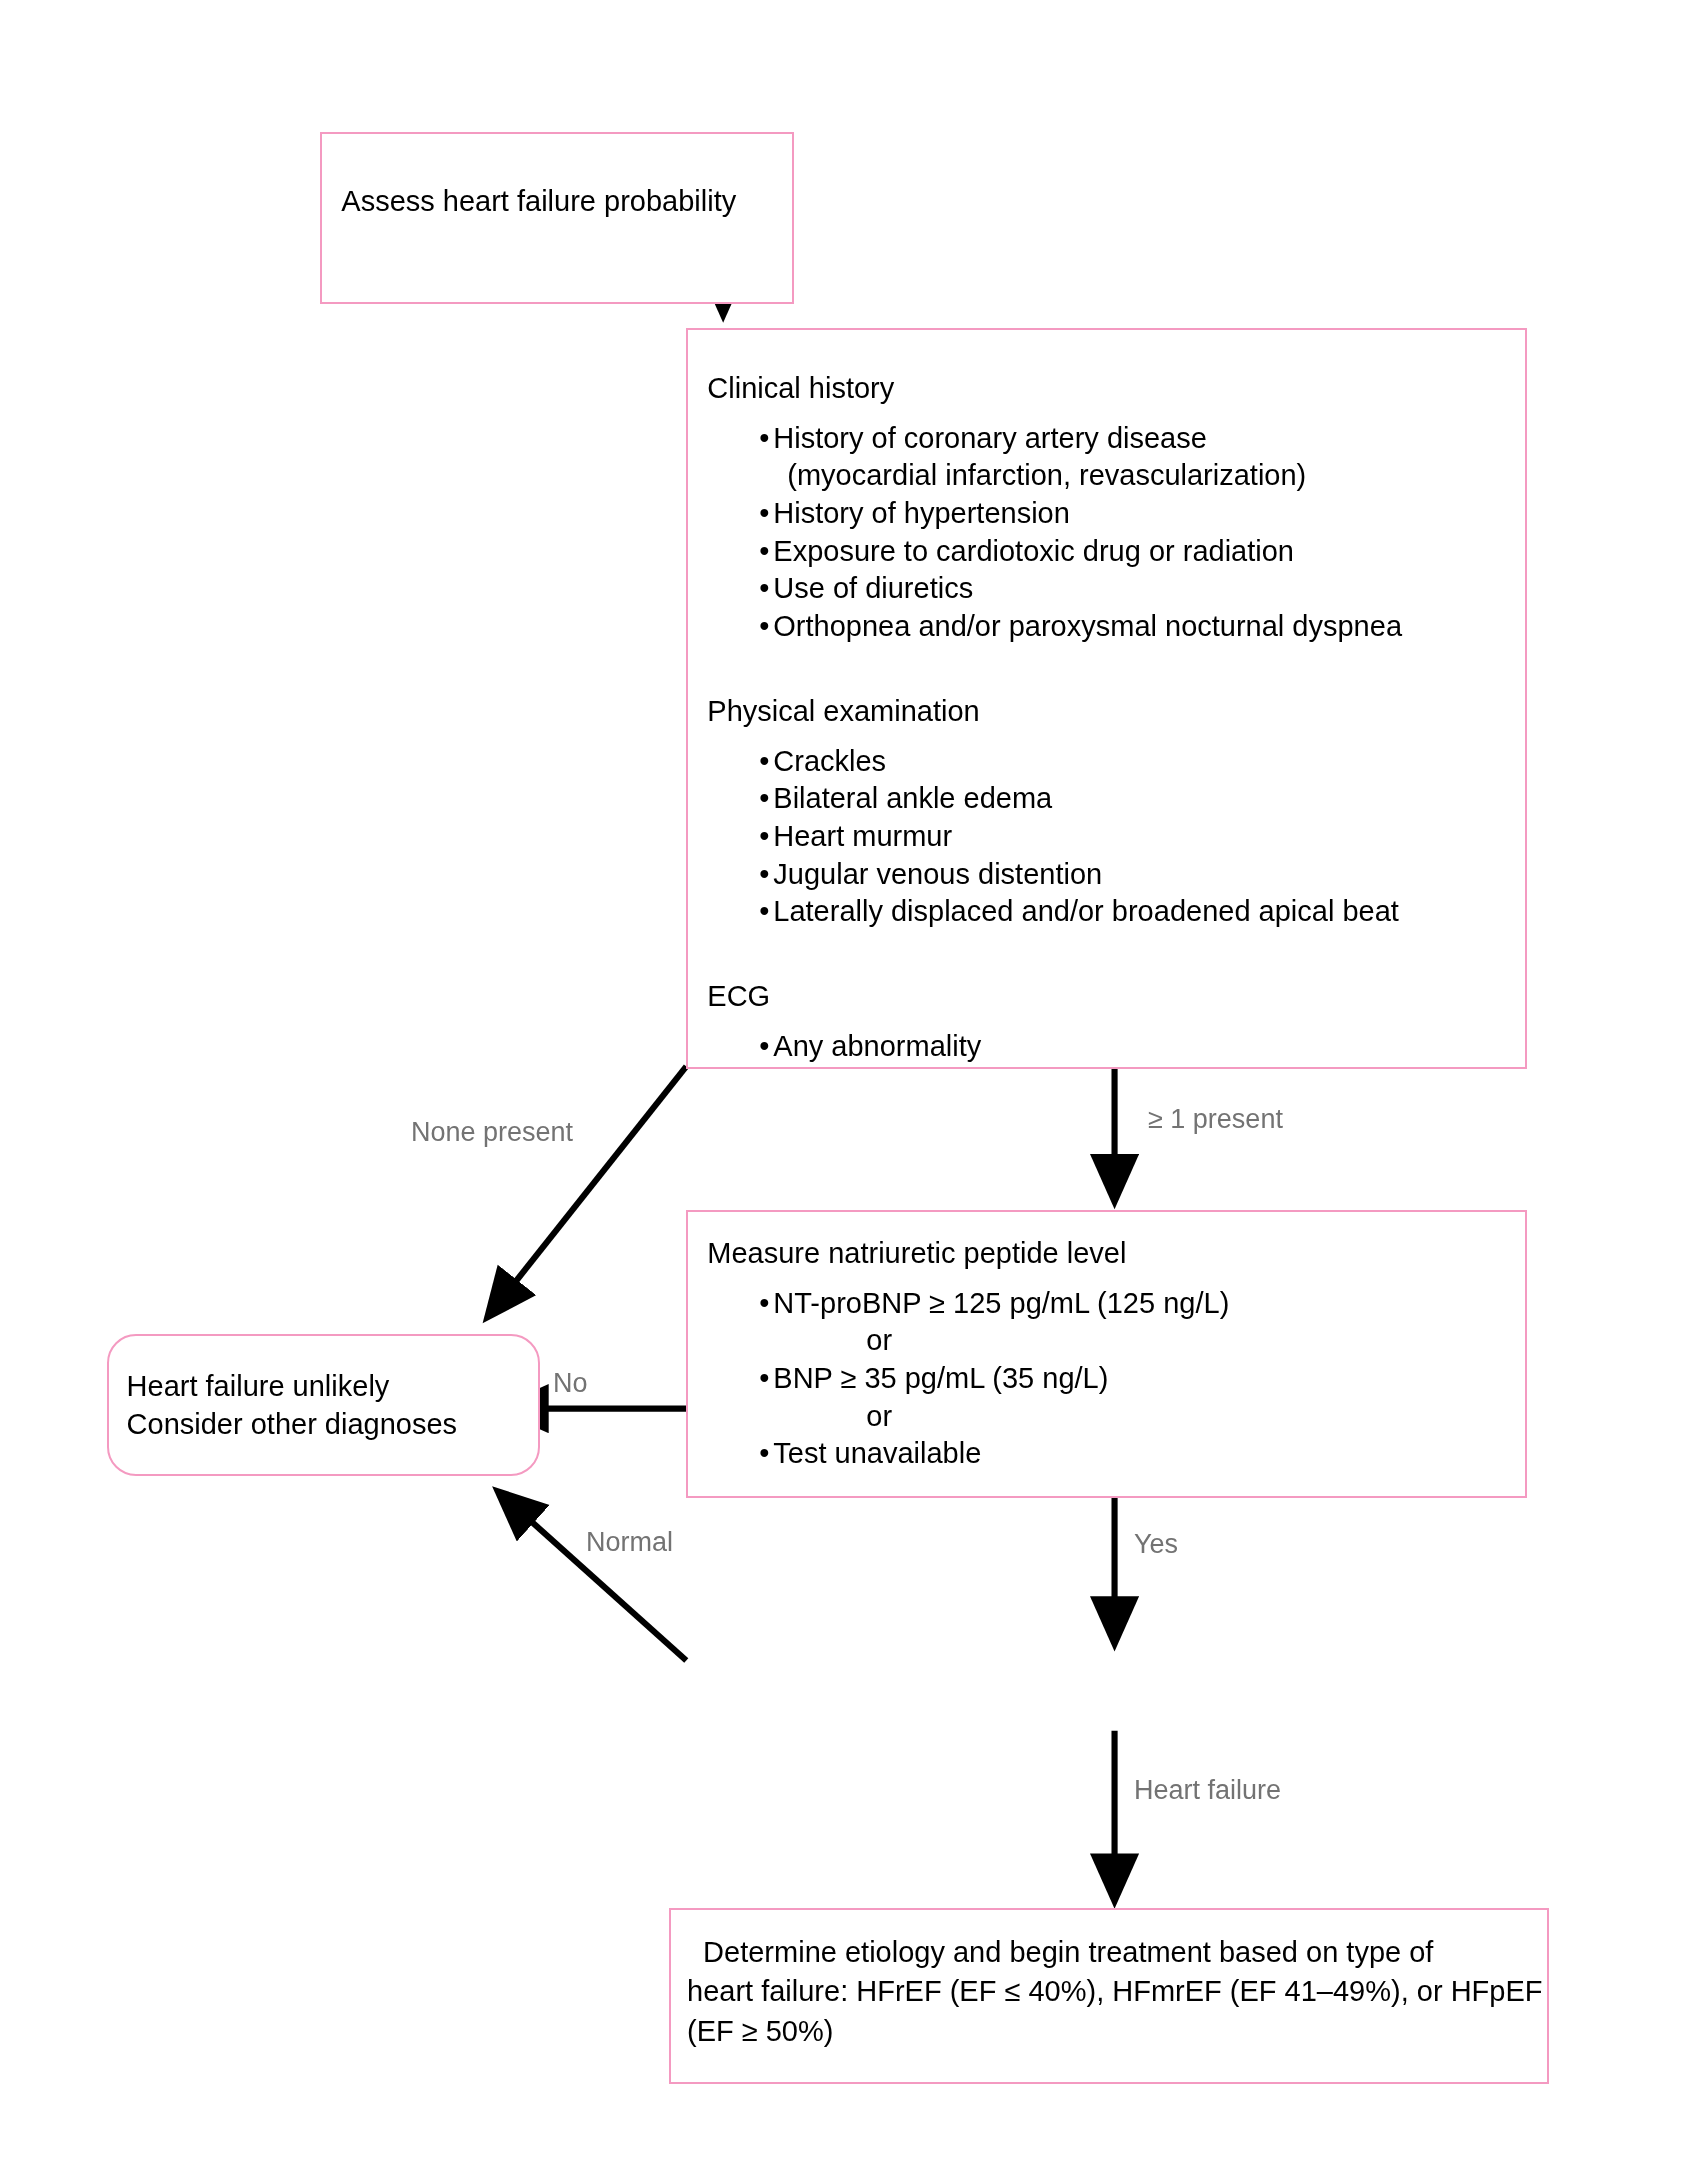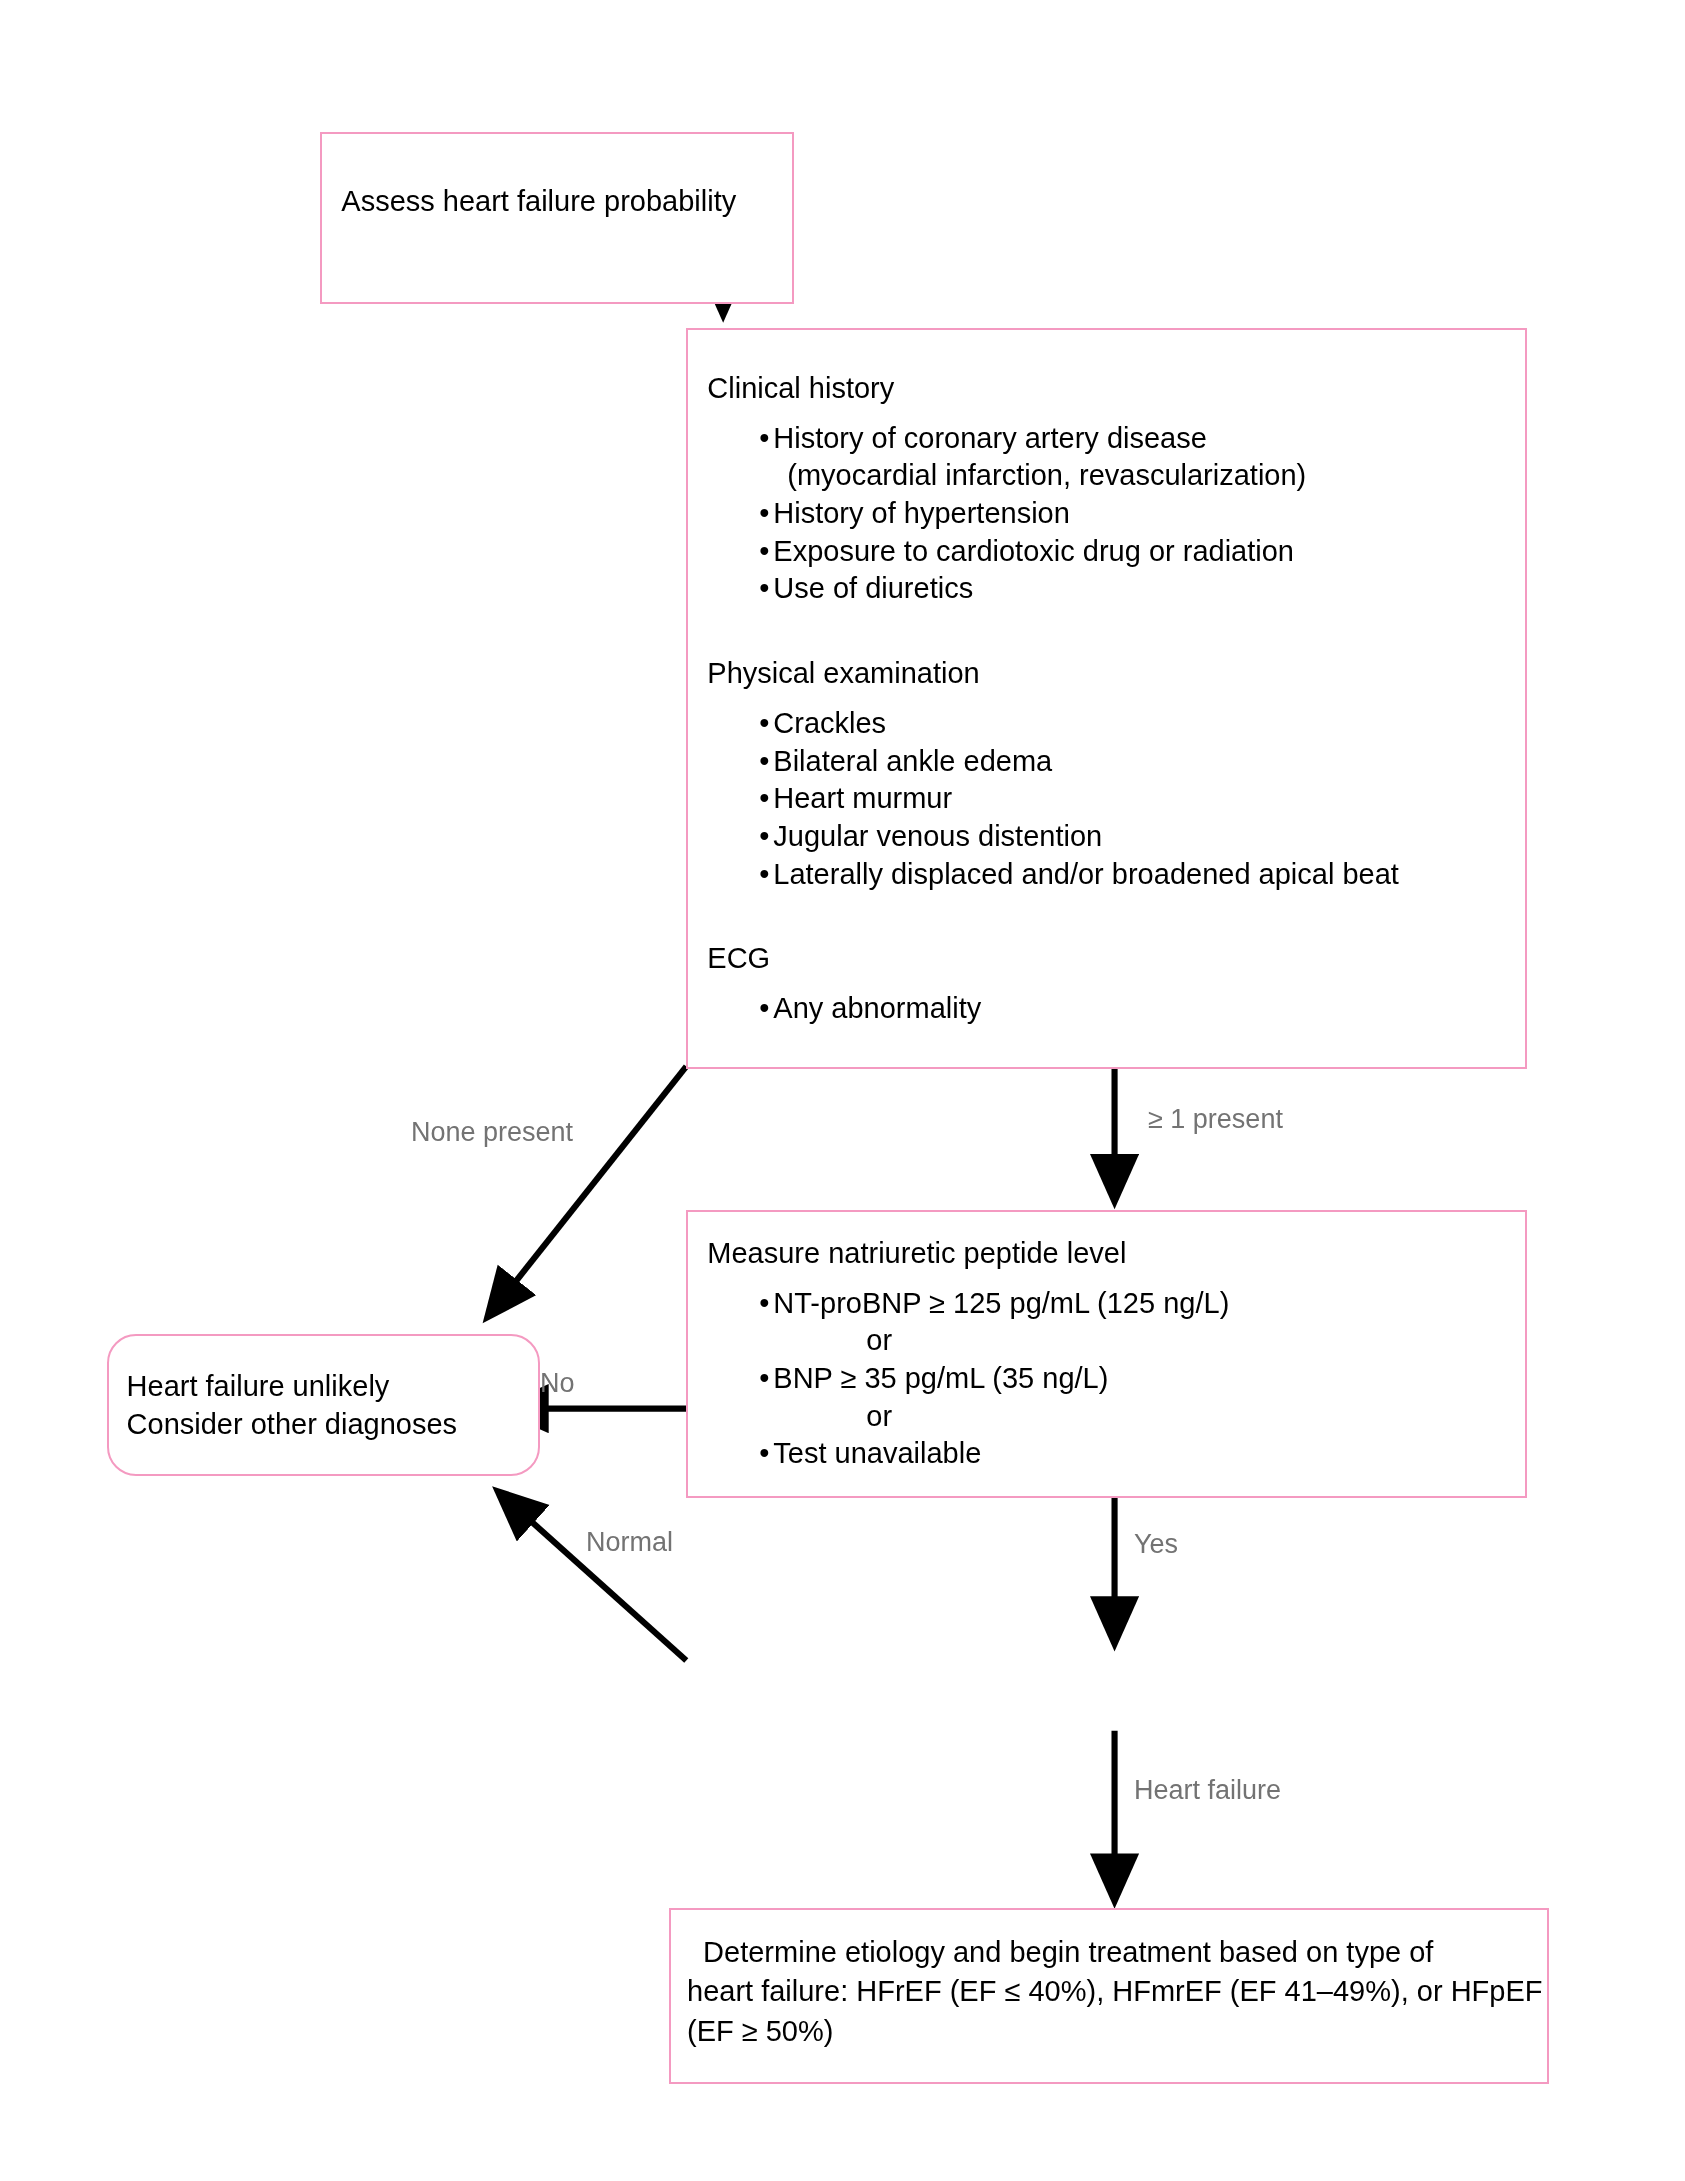--- a/index.html
+++ b/index.html
@@ -117,20 +117,21 @@
   <div class="box" style="left:686px; top:328px; width:841px; height:741px;">
     <div class="box-inner" style="top:40px;">
 
       <div class="txt heading">Clinical history</div>
       <ul class="bullets">
         <li class="bul">History of coronary artery disease</li>
         <li class="cont">(myocardial infarction, revascularization)</li>
         <li class="bul">History of hypertension</li>
         <li class="bul">Exposure to cardiotoxic drug or radiation</li>
         <li class="bul">Use of diuretics</li>
+        <li class="bul">Orthopnea and/or paroxysmal nocturnal dyspnea</li>
       </ul>
 
       <div class="gap"></div>
 
       <div class="txt heading">Physical examination</div>
       <ul class="bullets">
         <li class="bul">Crackles</li>
         <li class="bul">Bilateral ankle edema</li>
         <li class="bul">Heart murmur</li>
         <li class="bul">Jugular venous distention</li>
@@ -144,21 +145,21 @@
         <li class="bul">Any abnormality</li>
       </ul>
 
     </div>
   </div>
 
   <div class="lbl" style="left:411px; top:1117px;">None present</div>
 
   <div class="lbl" style="left:1132px; top:1104px;margin-left:16px;">≥ 1 present</div>
 
-  <div class="lbl" style="left:540px; top:1368px;">No</div>
+  <div class="lbl" style="left:553px; top:1368px;">No</div>
 
   <div class="lbl" style="left:1134px; top:1529px;">Yes</div>
 
   <div class="lbl" style="left:586px; top:1527px;">Normal</div>
 
   <div class="lbl" style="left:1134px; top:1775px;">Heart failure</div>
 
   <div class="box" style="left:686px; top:1210px; width:841px; height:288px;">
     <div class="box-inner" style="top:23px;">
       <div class="txt heading">Measure natriuretic peptide level</div>

